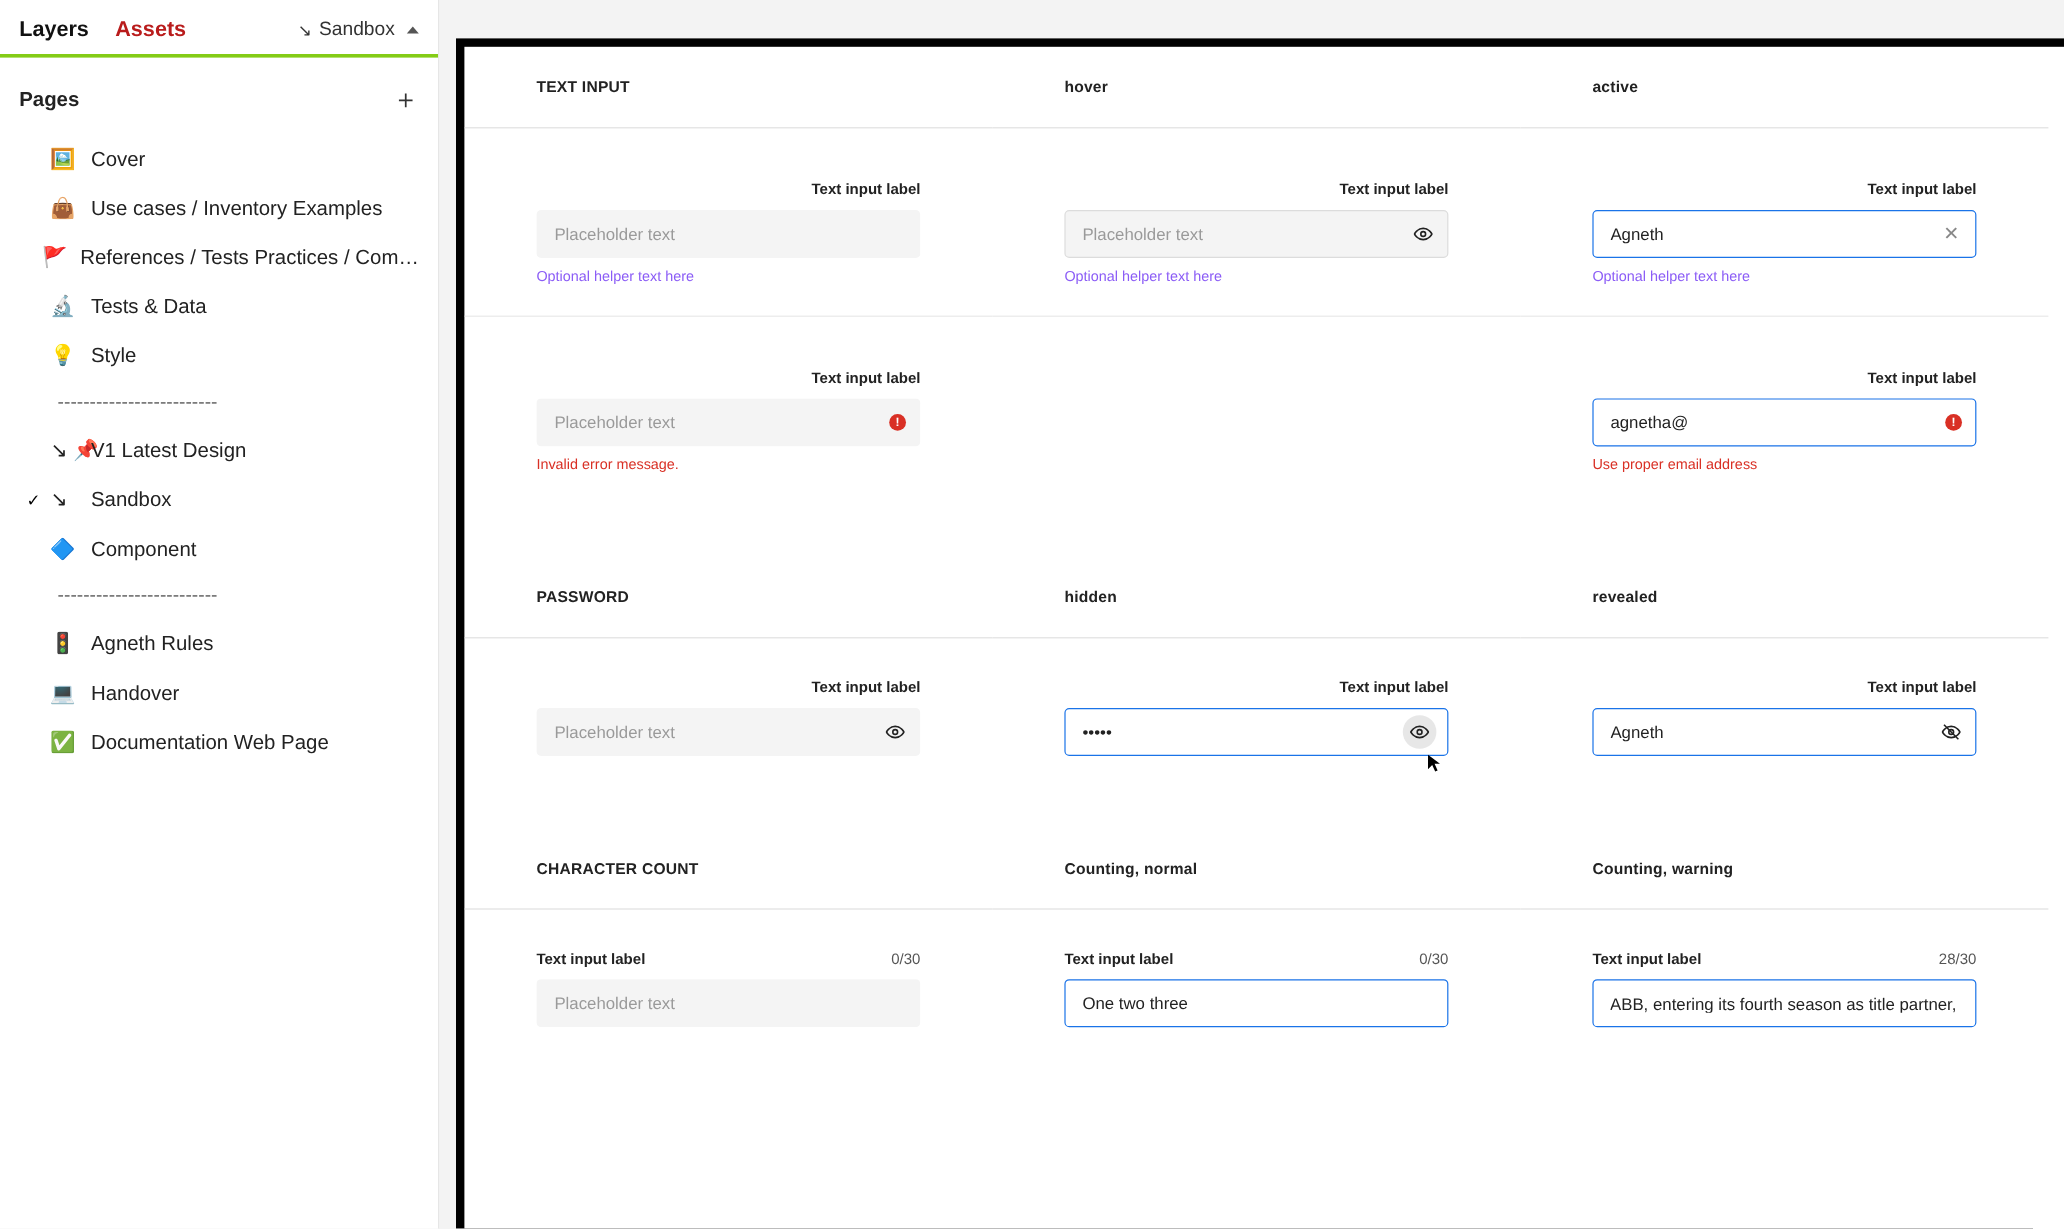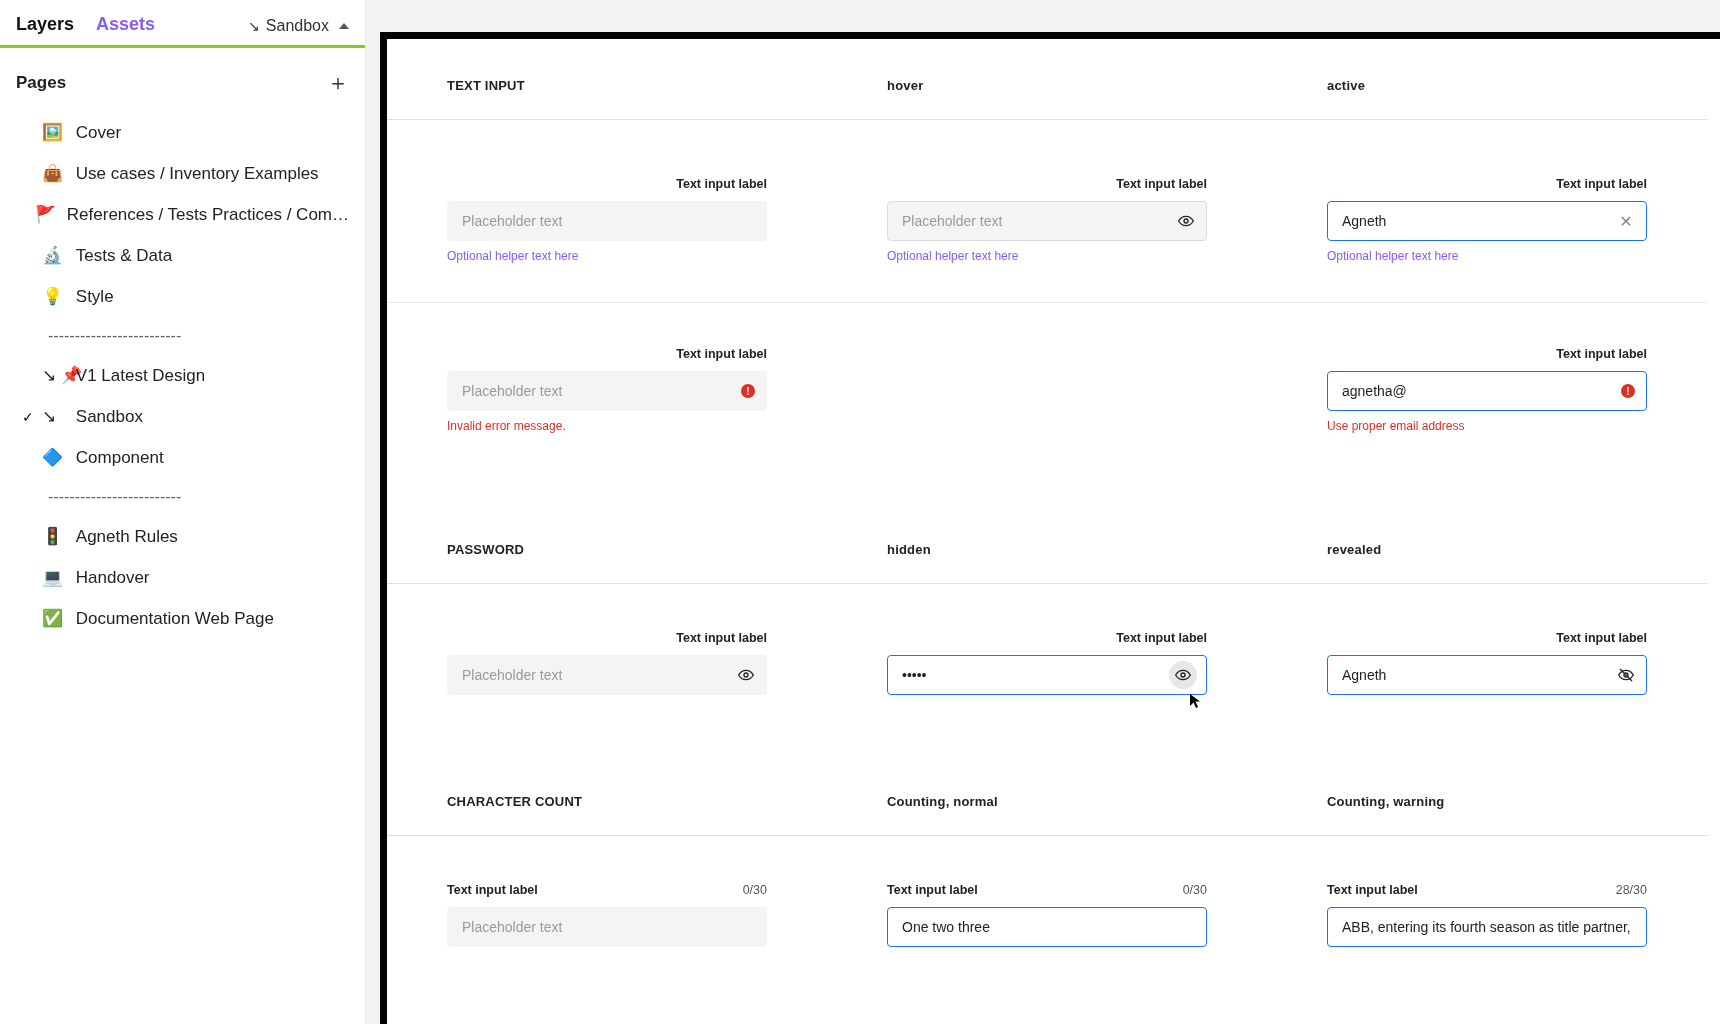--- a/index.html
+++ b/index.html
@@ -1,22 +1,22 @@
 <!DOCTYPE html>
 <html><head>
 <meta charset="utf-8">
 <style>
   * { box-sizing: border-box; margin: 0; padding: 0; }
   html, body { width: 1720px; height: 1024px; font-family: -apple-system, BlinkMacSystemFont, "Segoe UI", Helvetica, Arial, sans-serif; background: #f0f0f0; color: #222; overflow: hidden; }
   .app { display: flex; width: 100%; height: 100%; }
 
   
   .sidebar { width: 366px; background: #ffffff; border-right: 1px solid #e6e6e6; display: flex; flex-direction: column; }
-  .sidebar-tabs { display: flex; align-items: flex-end; padding: 14px 16px 10px 16px; gap: 22px; border-bottom: none; }
-  .tab { font-size: 18px; font-weight: 600; color: #8b5cf6; cursor: pointer; }
+  .sidebar-tabs { display: flex; align-items: center; padding: 14px 16px 10px 16px; gap: 22px; border-bottom: none; }
+  .tab { font-size: 18px; font-weight: 600; color: #b91c1c; cursor: pointer; }
   .tab.active { color: #111; }
   .sidebar-file { margin-left: auto; font-size: 16px; color: #333; display: flex; align-items: center; gap: 6px; cursor: pointer; }
   .sidebar-file .arrow { font-size: 14px; }
   .chevron-up { width: 0; height: 0; border-left: 5px solid transparent; border-right: 5px solid transparent; border-bottom: 6px solid #555; display:inline-block; margin-left:4px; }
 
   .sidebar-section { padding: 6px 0; border-top: 3px solid #84cc16; }
   .sidebar-section-header { display: flex; align-items: center; justify-content: space-between; padding: 14px 16px; font-size: 17px; font-weight: 600; }
   .plus-icon { font-size: 22px; color: #333; font-weight: 400; cursor:pointer; }
 
   .page-list { list-style: none; padding: 0 0 8px 0; }
@@ -27,21 +27,21 @@
   .page-emoji { display:inline-block; width:1.4em; }
   .diag-arrow { display:inline-block; transform: rotate(0deg); }
 
   
   .canvas-wrap { flex: 1; background: #f3f3f3; position: relative; overflow: hidden; }
   .frame-border { position:absolute; top:32px; left:14px; right:0px; bottom:0px; background:#000; }
   .frame-inner { position:absolute; top:7px; left:7px; right:0px; bottom:0px; background:#fff; overflow:hidden; }
 
   .grid { display:grid; grid-template-columns: 440px 440px 440px; column-gap: 0px; width:100%; }
   .row { display:contents; }
-  .cell { padding: 26px 60px 26px 60px; margin-top: 13px; }
+  .cell { padding: 26px 60px 26px 60px; }
   .header-row .cell { border-bottom:1px solid #e0e0e0; padding-top:26px; padding-bottom:26px; }
   .section-title { font-size:13px; font-weight:700; letter-spacing:0.2px; color:#222; text-transform:none; }
   .cell.divider-above { border-top:1px solid #e9e9e9; }
 
   .field-label { font-size:12.5px; color:#222; font-weight:600; margin-bottom:10px; display:block;text-align:right; }
   .label-row { display:flex; justify-content:space-between; align-items:baseline; margin-bottom:10px;}
   .counter { font-size:12.5px; color:#555; }
 
   .input-wrap { position:relative; }
   .input { width:100%; height:40px; padding:0 14px; border:1px solid transparent; border-radius:4px; background:#f4f4f4; font-size:14px; color:#222; }

